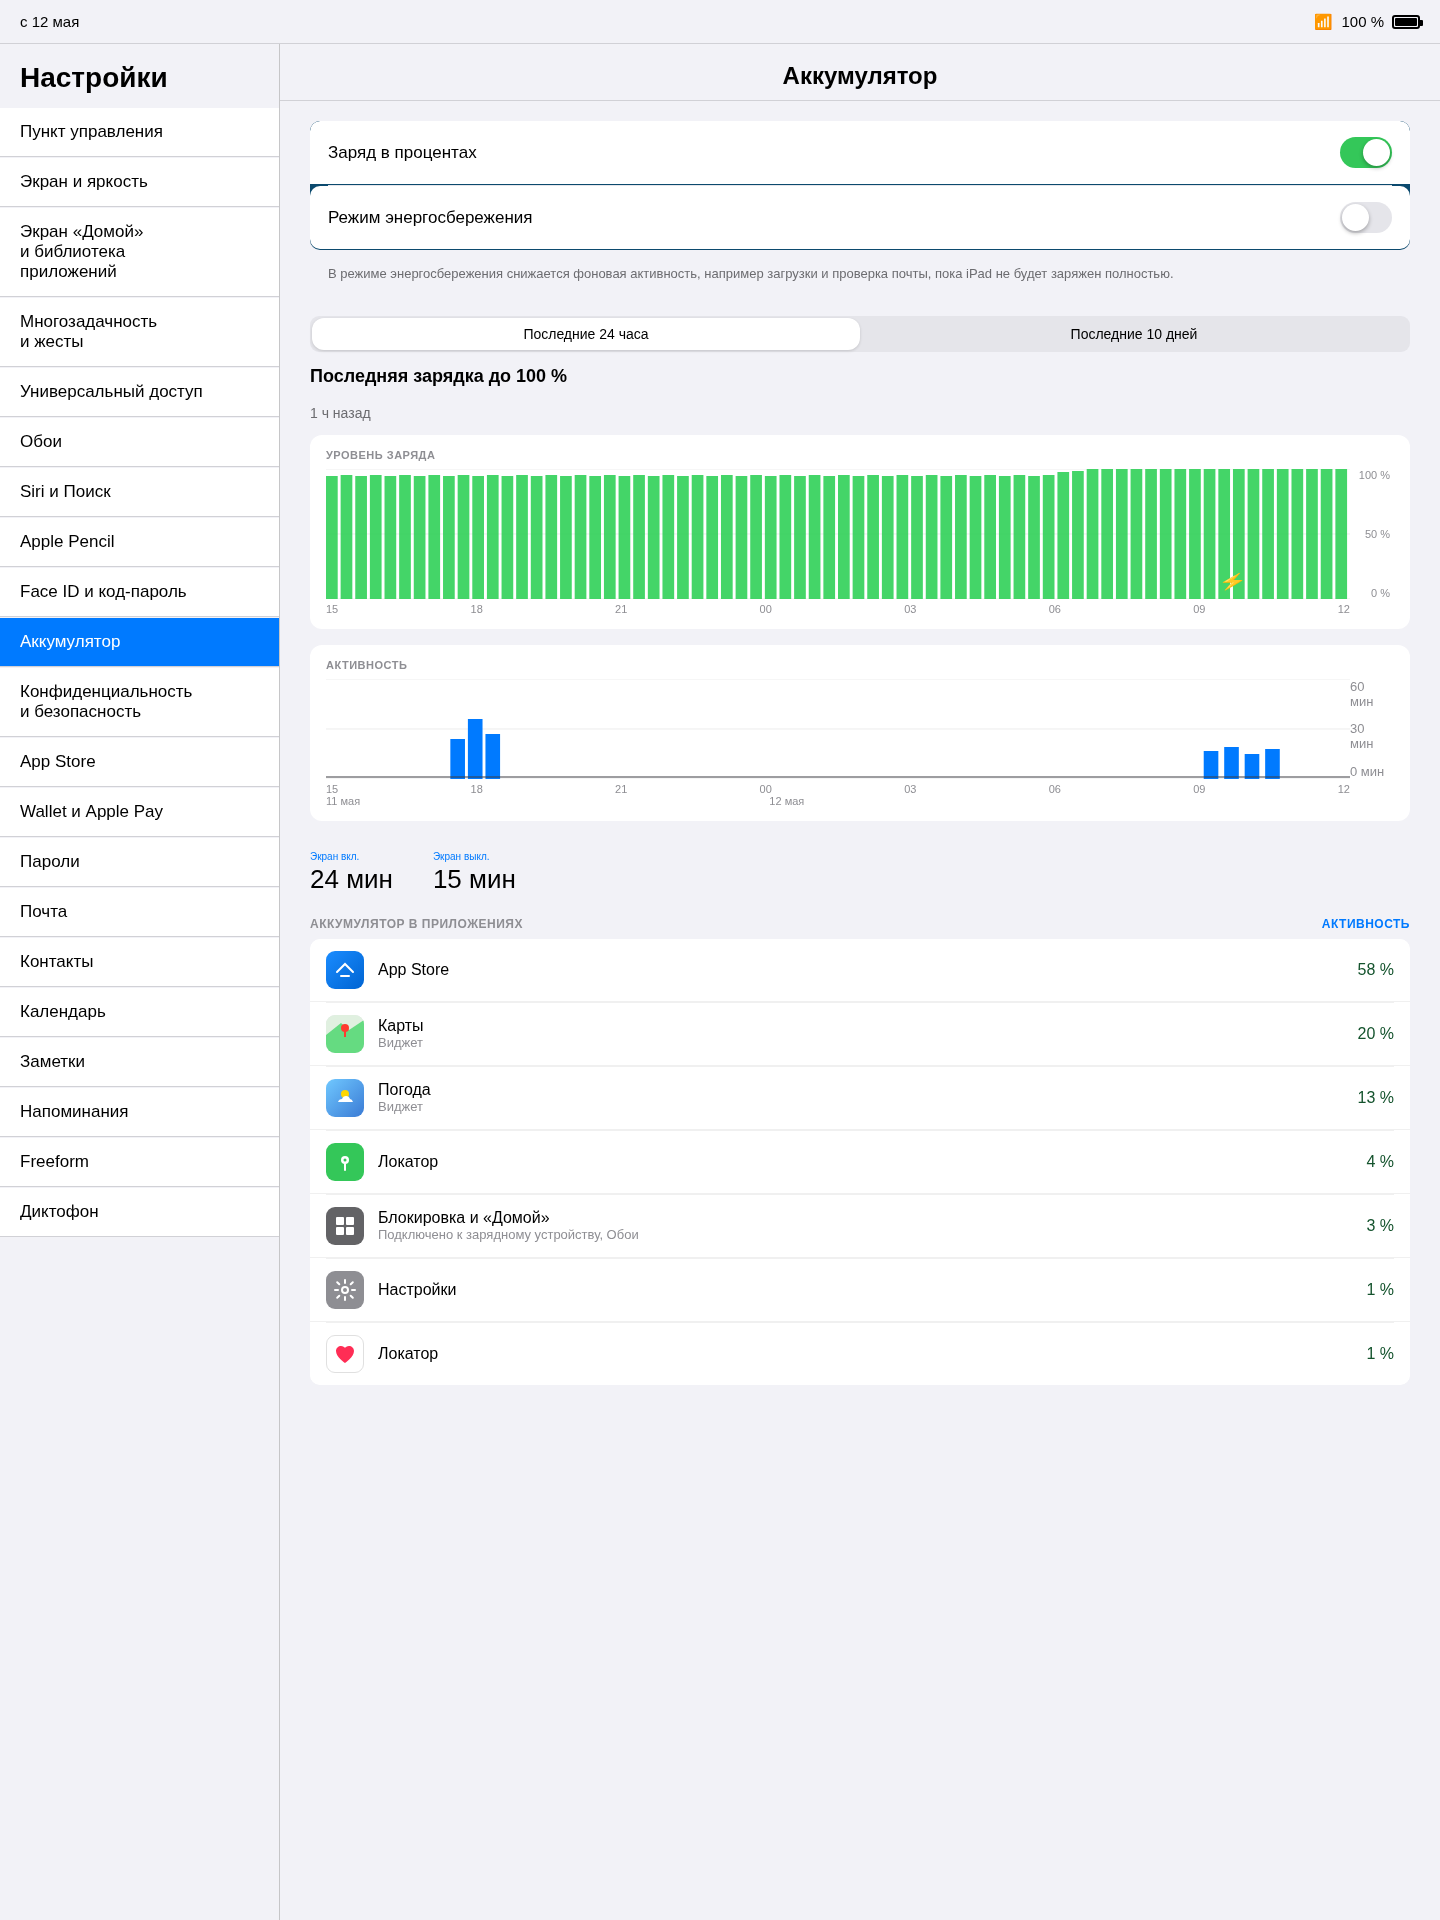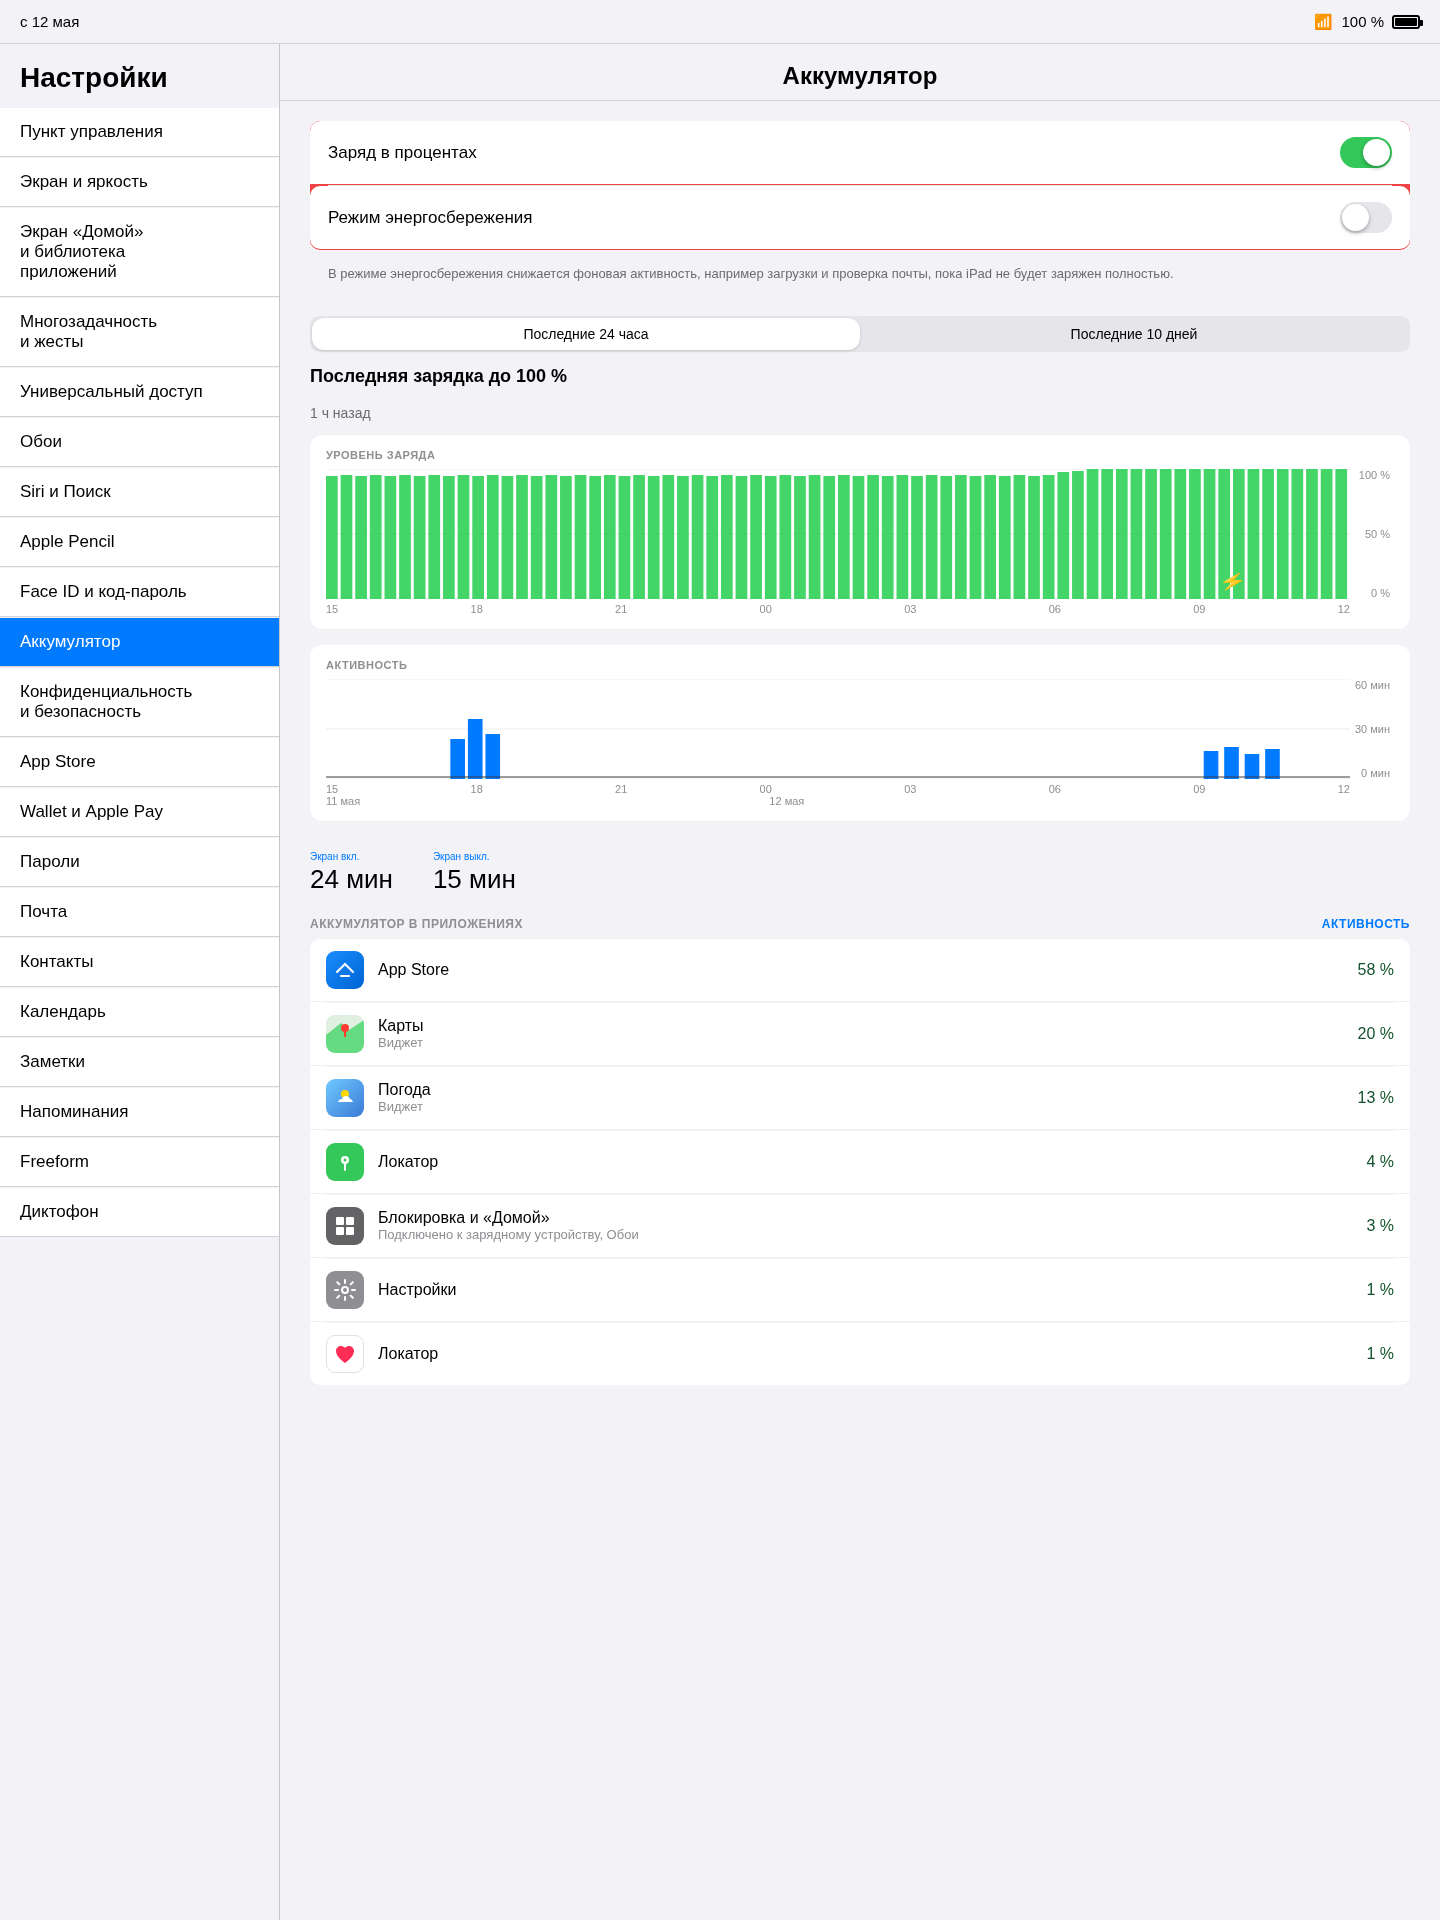--- a/index.html
+++ b/index.html
@@ -315,21 +315,21 @@
     <div class="sidebar-item">Freeform</div>
     <div class="sidebar-item">Диктофон</div>
   </div>
 </div>
 
 <div class="main">
   <div class="main-header">Аккумулятор</div>
 
   <div class="content-area">
 
-    <div style="background:#ef4444; border-radius:10px; overflow:hidden; margin-bottom:4px;text-align:center;">
+    <div style="background:#0c4a6e; border-radius:10px; overflow:hidden; margin-bottom:4px;text-align:center;">
       <div class="setting-row">
         <span class="setting-label">Заряд в процентах</span>
         <div class="toggle on">
           <div class="toggle-knob"></div>
         </div>
       </div>
       <div style="height:1px; background:#e5e5ea; margin:0 18px;"></div>
       <div class="setting-row">
         <span class="setting-label">Режим энергосбережения</span>
         <div class="toggle off">
@@ -467,21 +467,21 @@
               <rect x="109" y="55" width="10" height="45"></rect>
               <rect x="600" y="72" width="10" height="28"></rect>
               <rect x="614" y="68" width="10" height="32"></rect>
               <rect x="628" y="75" width="10" height="25"></rect>
               <rect x="642" y="70" width="10" height="30"></rect>
             </g>
 
             <line x1="0" y1="98" x2="700" y2="98" stroke="#3c3c43" stroke-width="1"></line>
           </svg>
         </div>
-        <div style="width:44px; display:flex; flex-direction:column; justify-content:space-between; align-items:flex-end; padding-right:4px; font-size:11px; color:#8e8e93; height:100px;">
+        <div style="width:44px; display:flex; flex-direction:column; justify-content:space-between; padding-right:4px; font-size:13px; color:#8e8e93; height:100px;">
           <span>60 мин</span>
           <span>30 мин</span>
           <span>0 мин</span>
         </div>
       </div>
       <div style="display:flex; justify-content:space-between; font-size:11px; color:#8e8e93; margin-top:4px; padding-right:44px;">
         <span>15</span>
         <span>18</span>
         <span>21</span>
         <span>00</span>

